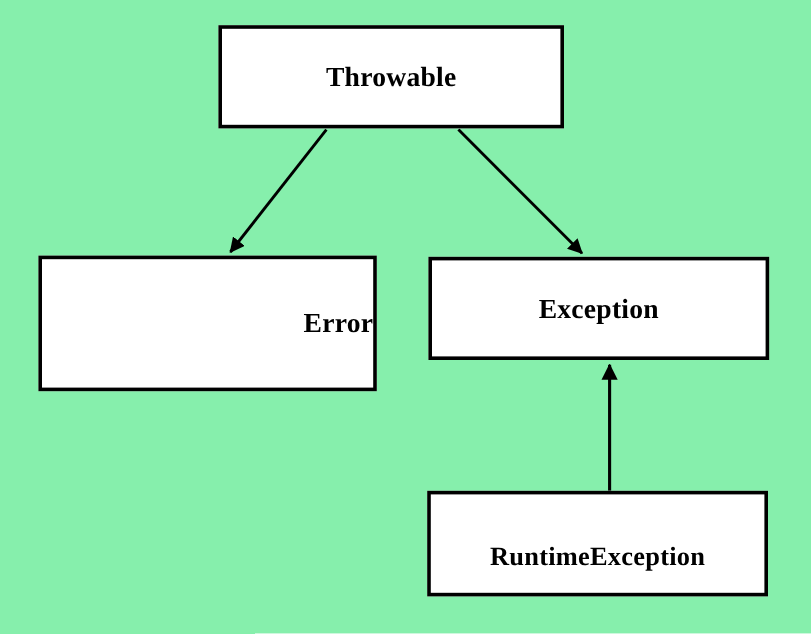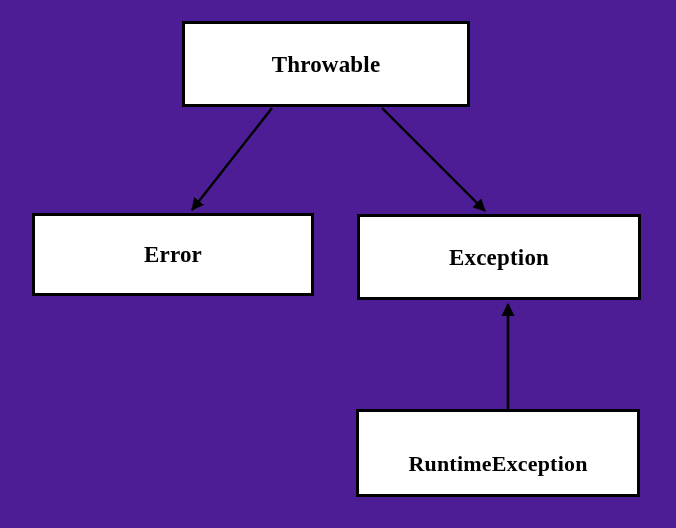--- a/index.html
+++ b/index.html
@@ -5,21 +5,21 @@
 <style>
   html, body {
     margin: 0;
     padding: 0;
     background: #ffffff;
   }
   #canvas {
     position: relative;
     width: 676px;
     height: 528px;
-    background: #4c1d95;
+    background: #86efac;
     overflow: hidden;
     font-family: "Liberation Serif", "DejaVu Serif", serif;
   }
   .node-box {
     position: absolute;
     box-sizing: border-box;
     background: #ffffff;
     border: 3px solid #000000;
     display: flex;
     align-items: center;
@@ -42,21 +42,21 @@
   #edge-layer {
     position: absolute;
     left: 0;
     top: 0;
     width: 676px;
     height: 528px;
     pointer-events: none;
   }
   
   #box-throwable        { left: 182px; top: 21px;  width: 288px; height: 86px; }
-  #box-error            { left: 32px;  top: 213px; width: 282px; height: 83px; }
+  #box-error            { left: 32px;  top: 213px; width: 282px; height: 113px; justify-content: flex-end; }
   #box-exception        { left: 357px; top: 214px; width: 284px; height: 86px; }
   #box-runtimeexception { left: 356px; top: 409px; width: 284px; height: 88px; }
 </style>
 </head>
 <body>
 
 <div id="canvas">
 
   <svg id="edge-layer" viewBox="0 0 676 528" width="676" height="528" xmlns="http://www.w3.org/2000/svg">
     <defs>

